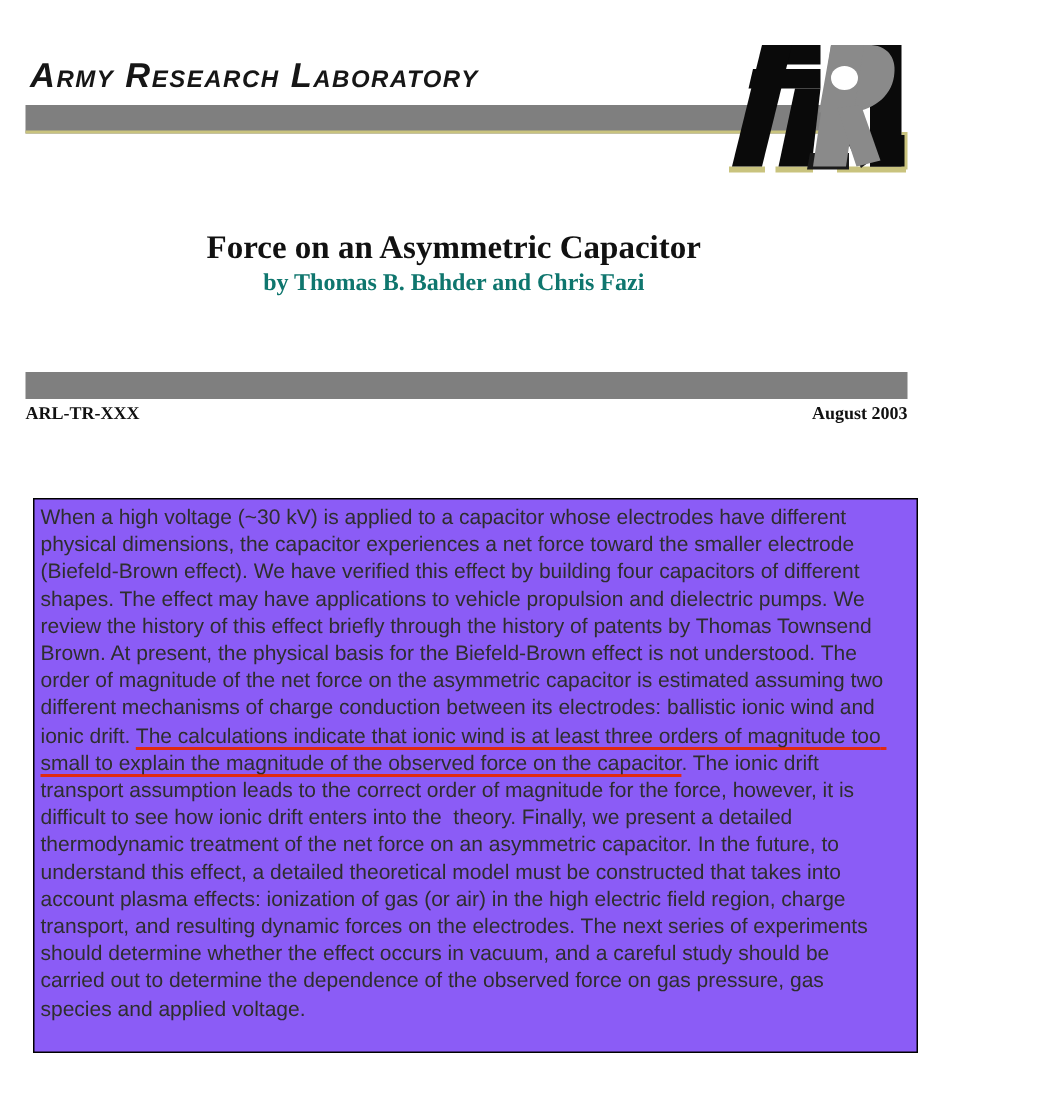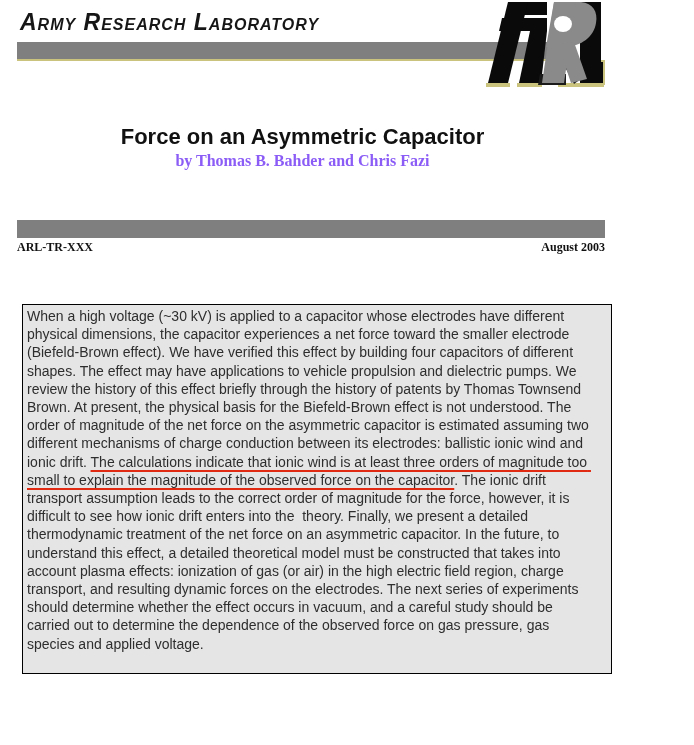--- a/index.html
+++ b/index.html
@@ -13,20 +13,21 @@
   }
   *{box-sizing:border-box;}
   html,body{margin:0;padding:0;background:#ffffff;}
   .page{
     position:relative;
     width:694px;height:707px;
     background:#ffffff;
     overflow:hidden;
     font-family:"Liberation Serif",serif;
     color:var(--text_black);
+    margin-top:28px;
   }
   .sr-only{
     position:absolute;width:1px;height:1px;overflow:hidden;
     clip:rect(0 0 0 0);white-space:nowrap;
   }
   
   .org-name{
     position:absolute;left:20px;top:9px;
     font-family:"Liberation Sans",sans-serif;
     font-style:italic;font-weight:600;
@@ -45,46 +46,46 @@
     position:absolute;left:484px;top:2px;
     width:126px;height:86px;
   }
   
   .title-block{
     position:absolute;left:0;top:124px;width:605px;
     text-align:center;
   }
   .title-block h1{
     margin:0;font-size:22px;font-weight:bold;
-    font-family:Liberation Sans, sans-serif;
+    font-family:Liberation Serif, serif;
     color:#111;
   }
   .byline{
     margin-top:2px;font-size:16px;font-weight:bold;
-    color:#8b5cf6;
+    color:#0f766e;
   }
   
   .mid-bar{
     position:absolute;left:17px;top:220px;
     width:588px;height:18px;
     background:var(--bar_gray);
   }
   .report-row{
     position:absolute;left:17px;top:240px;width:588px;
     display:flex;justify-content:space-between;
     font-size:12px;font-weight:bold;color:#111;
   }
   
   .abstract-box{
     position:absolute;left:22px;top:304px;
     width:590px;height:370px;
     border:1px solid #000;
     padding:2px 17px 0 4px;
     overflow:hidden;
-    background:#e5e5e5;
+    background:#8b5cf6;
   }
   .abstract-box p{
     margin:0;
     font-family:"Liberation Sans",sans-serif;
     font-size:14px;line-height:18.2px;
     color:var(--abstract_text);
     white-space:pre-wrap;
   }
   .red-underline{
     text-decoration:underline;

